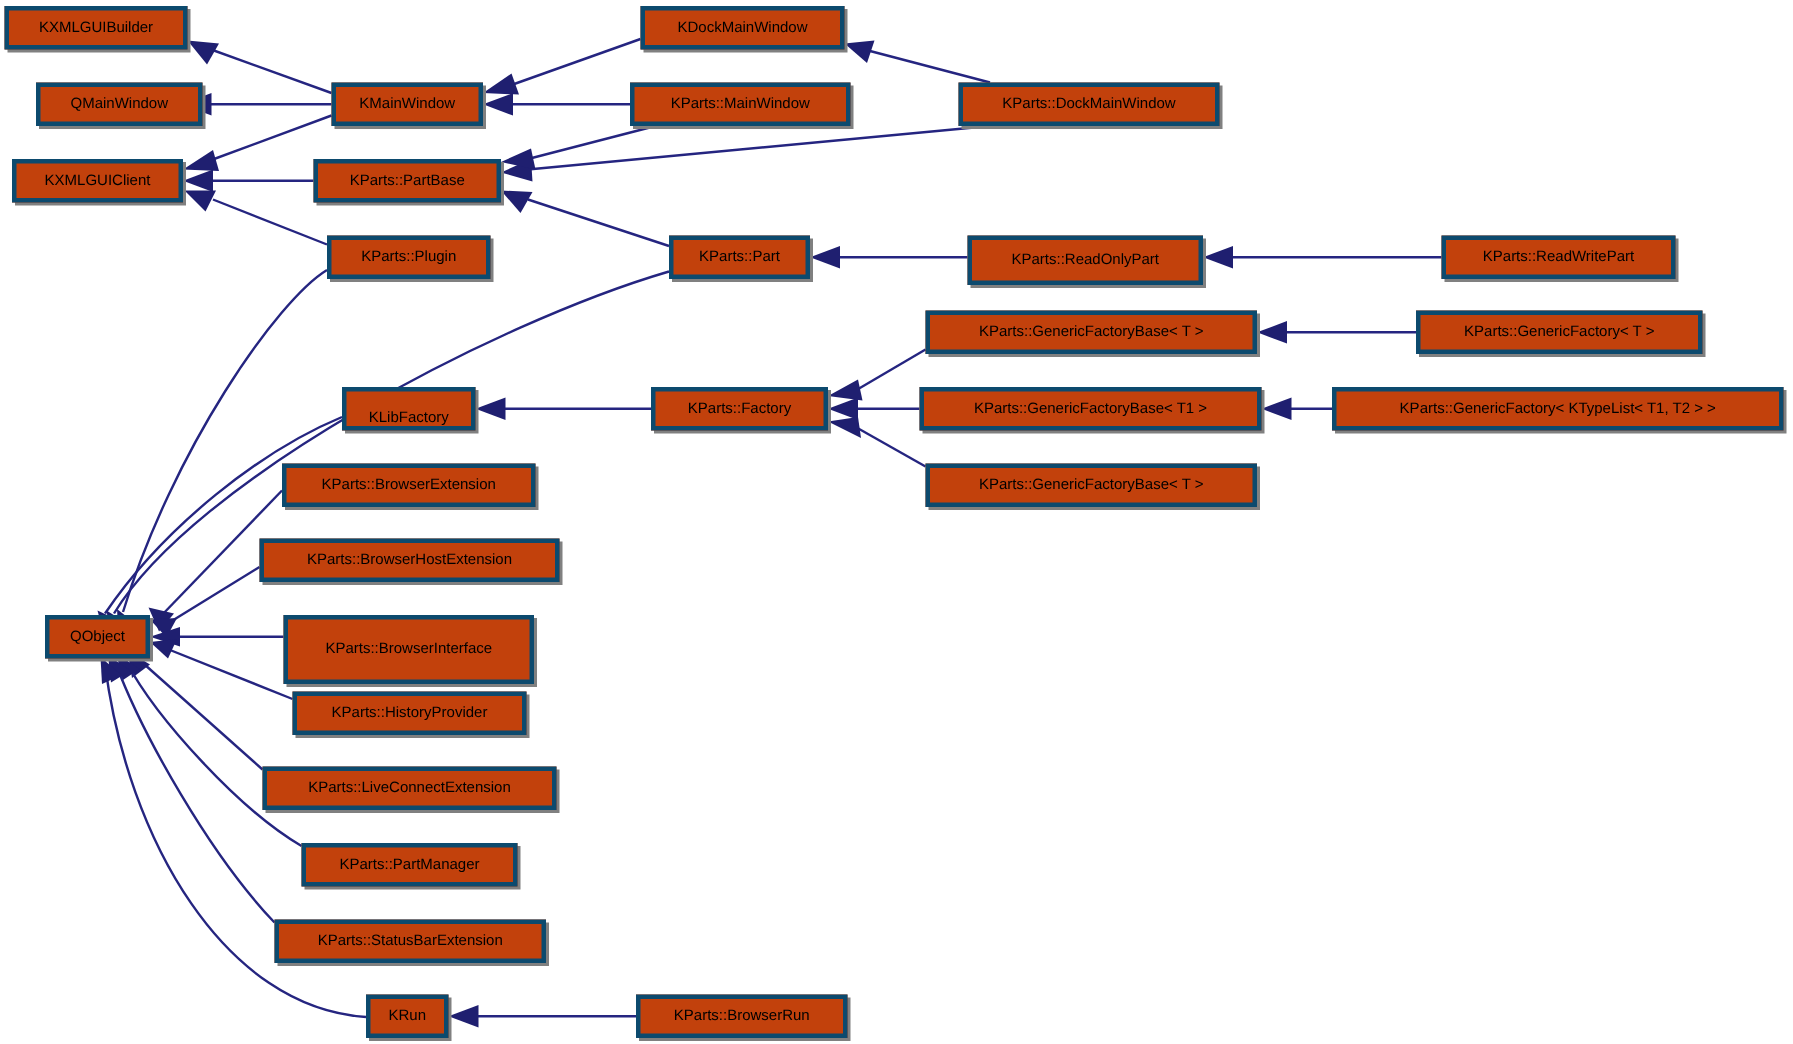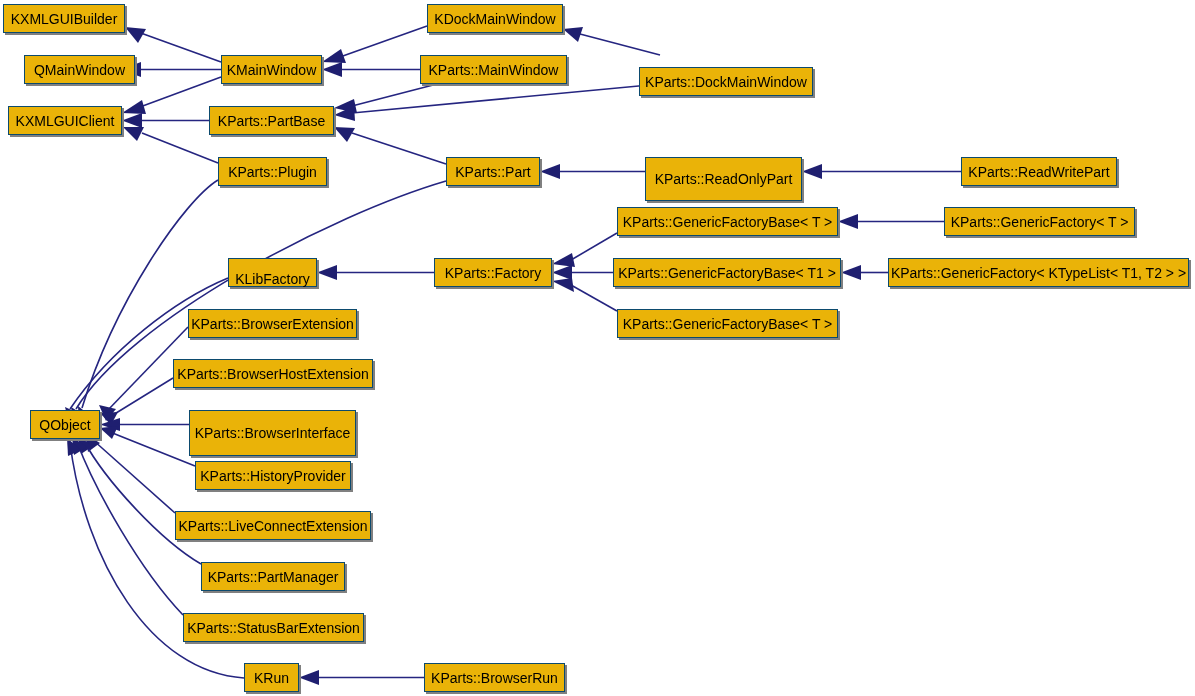--- a/index.html
+++ b/index.html
@@ -20,29 +20,29 @@
     position: absolute;
     left: 0;
     top: 0;
     width: 1195px;
     height: 696px;
     pointer-events: none;
   }
   .node {
     position: absolute;
     box-sizing: border-box;
-    background: #eab308;
-    border: 1px solid #0c4a6e;
+    background: #c2410c;
+    border: 3px solid #0c4a6e;
     box-shadow: 2px 2px 0 0 #808080;
     display: flex;
     align-items: center;
     justify-content: center;
     white-space: nowrap;
     color: #000000;
-    font-size: 14px;
+    font-size: 10px;
     line-height: 1;
     letter-spacing: 0px;
     z-index: 2;
   }
   .node-label {
     display: block;
     padding: 0 6px;
   }
 </style>
 </head>
@@ -158,41 +158,41 @@
   </div>
 
   <div class="node" style="left:221px;top:55px;width:101px;height:29px;">
     <span class="node-label">KMainWindow</span>
   </div>
 
   <div class="node" style="left:420px;top:55px;width:147px;height:29px;">
     <span class="node-label">KParts::MainWindow</span>
   </div>
 
-  <div class="node" style="left:639px;top:55px;width:174px;height:29px;margin-top:12px;">
+  <div class="node" style="left:639px;top:55px;width:174px;height:29px;">
     <span class="node-label">KParts::DockMainWindow</span>
   </div>
 
   <div class="node" style="left:8px;top:106px;width:114px;height:29px;">
     <span class="node-label">KXMLGUIClient</span>
   </div>
 
   <div class="node" style="left:209px;top:106px;width:125px;height:29px;">
     <span class="node-label">KParts::PartBase</span>
   </div>
 
   <div class="node" style="left:218px;top:157px;width:109px;height:29px;">
     <span class="node-label">KParts::Plugin</span>
   </div>
 
   <div class="node" style="left:446px;top:157px;width:94px;height:29px;">
     <span class="node-label">KParts::Part</span>
   </div>
 
-  <div class="node" style="left:645px;top:157px;width:157px;height:44px;">
+  <div class="node" style="left:645px;top:157px;width:157px;height:33px;">
     <span class="node-label">KParts::ReadOnlyPart</span>
   </div>
 
   <div class="node" style="left:961px;top:157px;width:156px;height:29px;">
     <span class="node-label">KParts::ReadWritePart</span>
   </div>
 
   <div class="node" style="left:617px;top:207px;width:221px;height:29px;">
     <span class="node-label">KParts::GenericFactoryBase&lt; T &gt;</span>
   </div>

